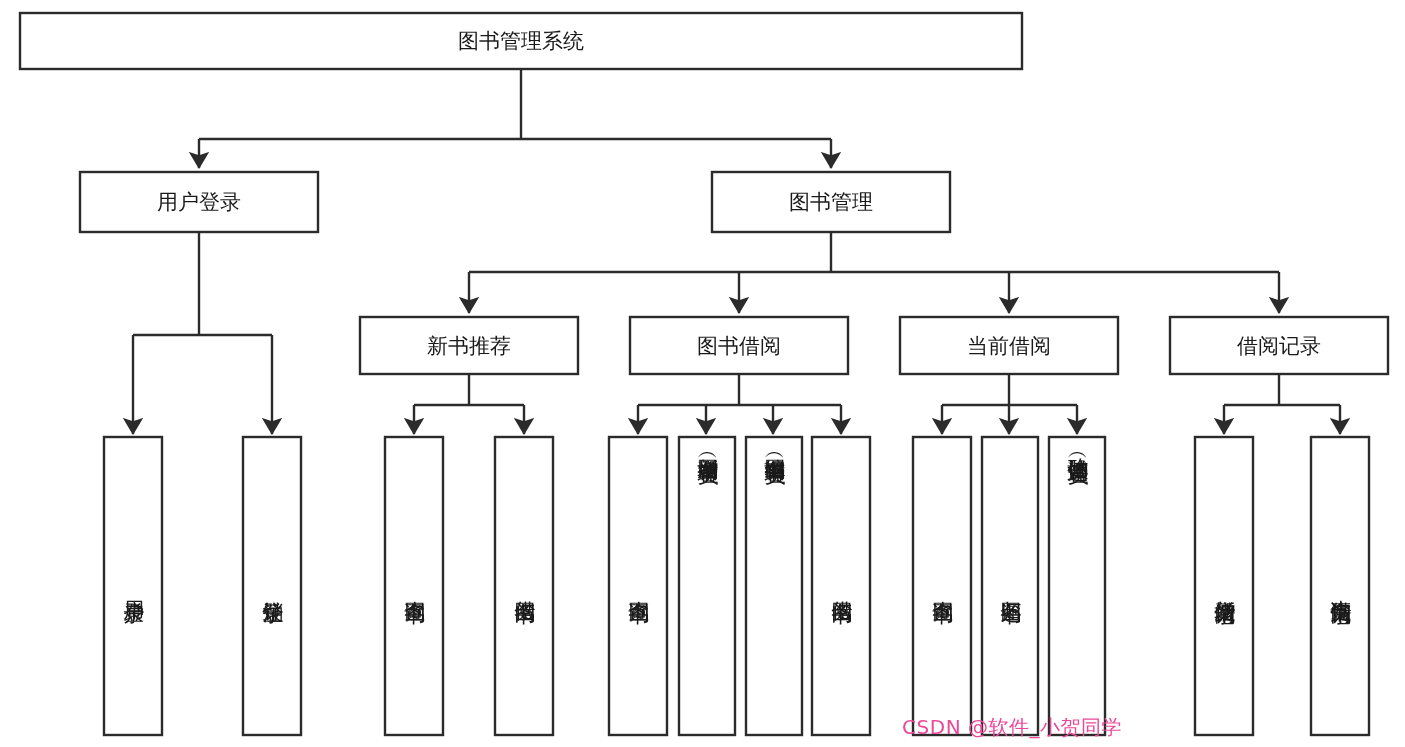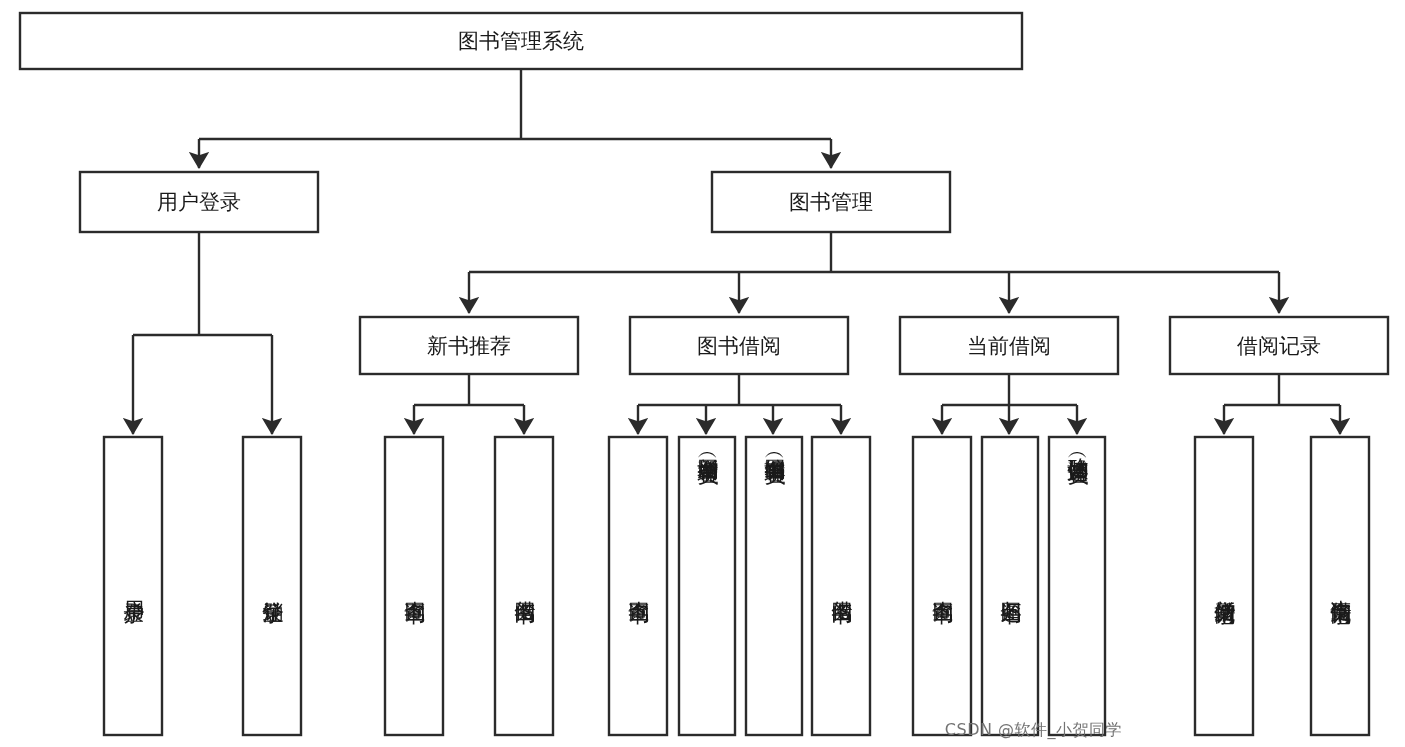--- a/index.html
+++ b/index.html
@@ -63,22 +63,22 @@
     line-height: 1.04;
     color: #1a1a1a;
     letter-spacing: 1px;
     white-space: nowrap;
   }
   .watermark {
     position: absolute;
     right: 8px;
     bottom: 6px;
     font-family: "DejaVu Sans", "Liberation Sans", sans-serif;
-    font-size: 16px;
-    color: #737373;
+    font-size: 20px;
+    color: #ec4899;
     letter-spacing: 0.5px;
     white-space: nowrap;
   }
 </style>
 </head>
 <body>
 
 <div id="diagram-root">
 
   <svg class="tree-canvas" viewBox="0 0 1405 747">

